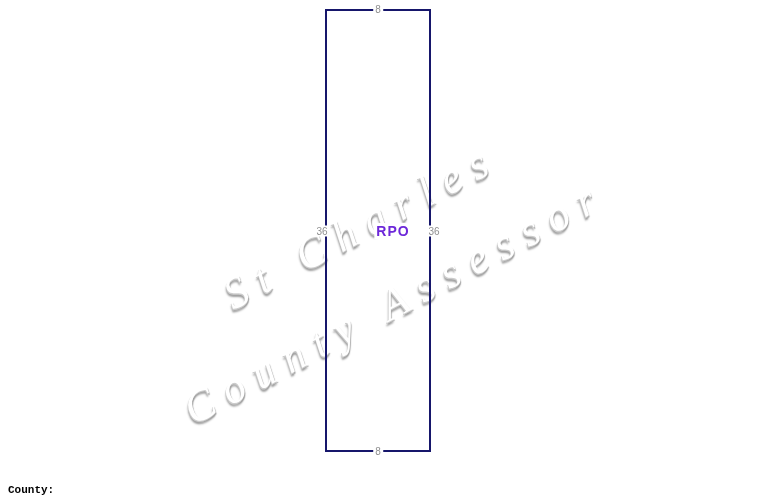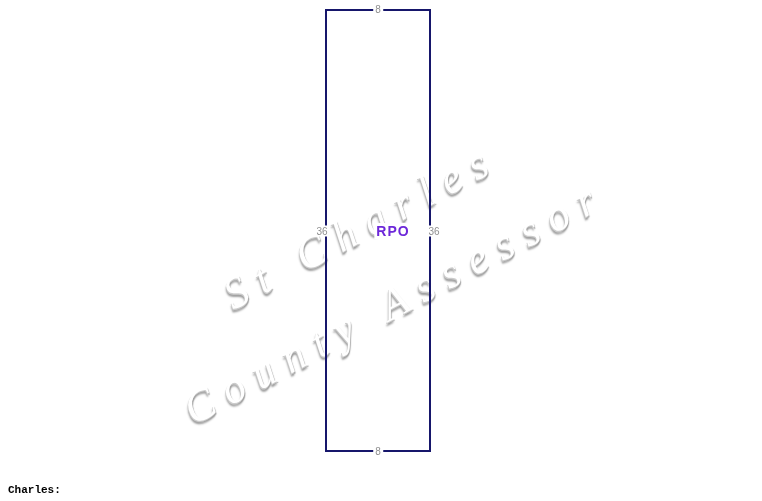--- a/index.html
+++ b/index.html
@@ -109,17 +109,17 @@
   <div class="building-outline"></div>
 
   <span class="dim-label dim-top">8</span>
   <span class="dim-label dim-bottom">8</span>
   <span class="dim-label dim-left">36</span>
   <span class="dim-label dim-right">36</span>
 
   <span class="code-label">RPO</span>
 
   <div class="legend">
-    <div>Charles:</div>
+    <div>County:</div>
     
   </div>
 
 </div>
 
 </body></html>

